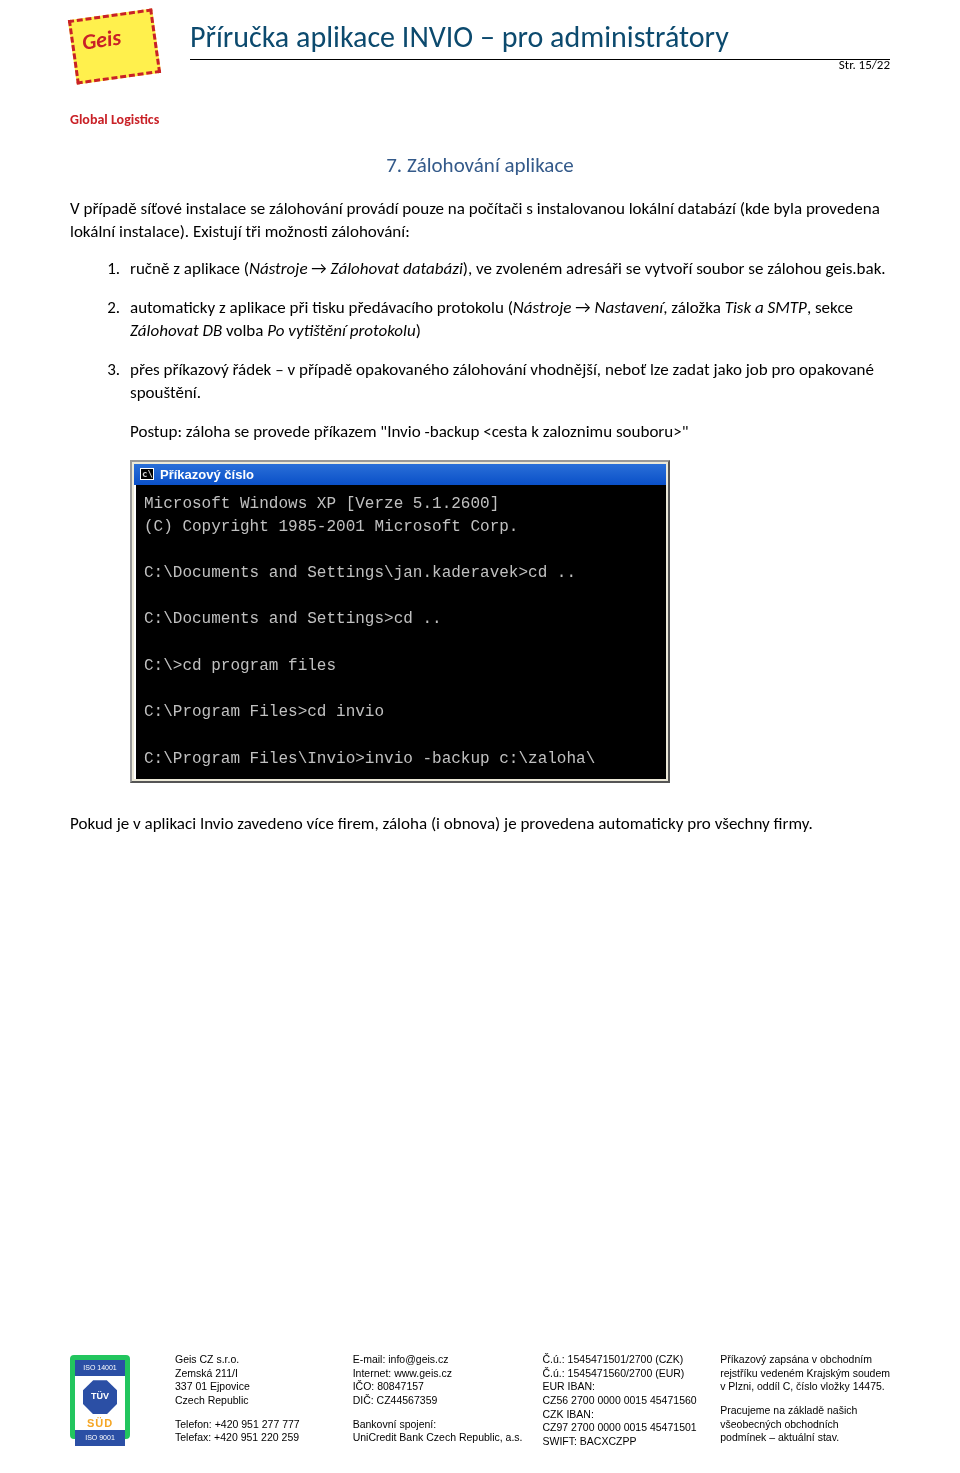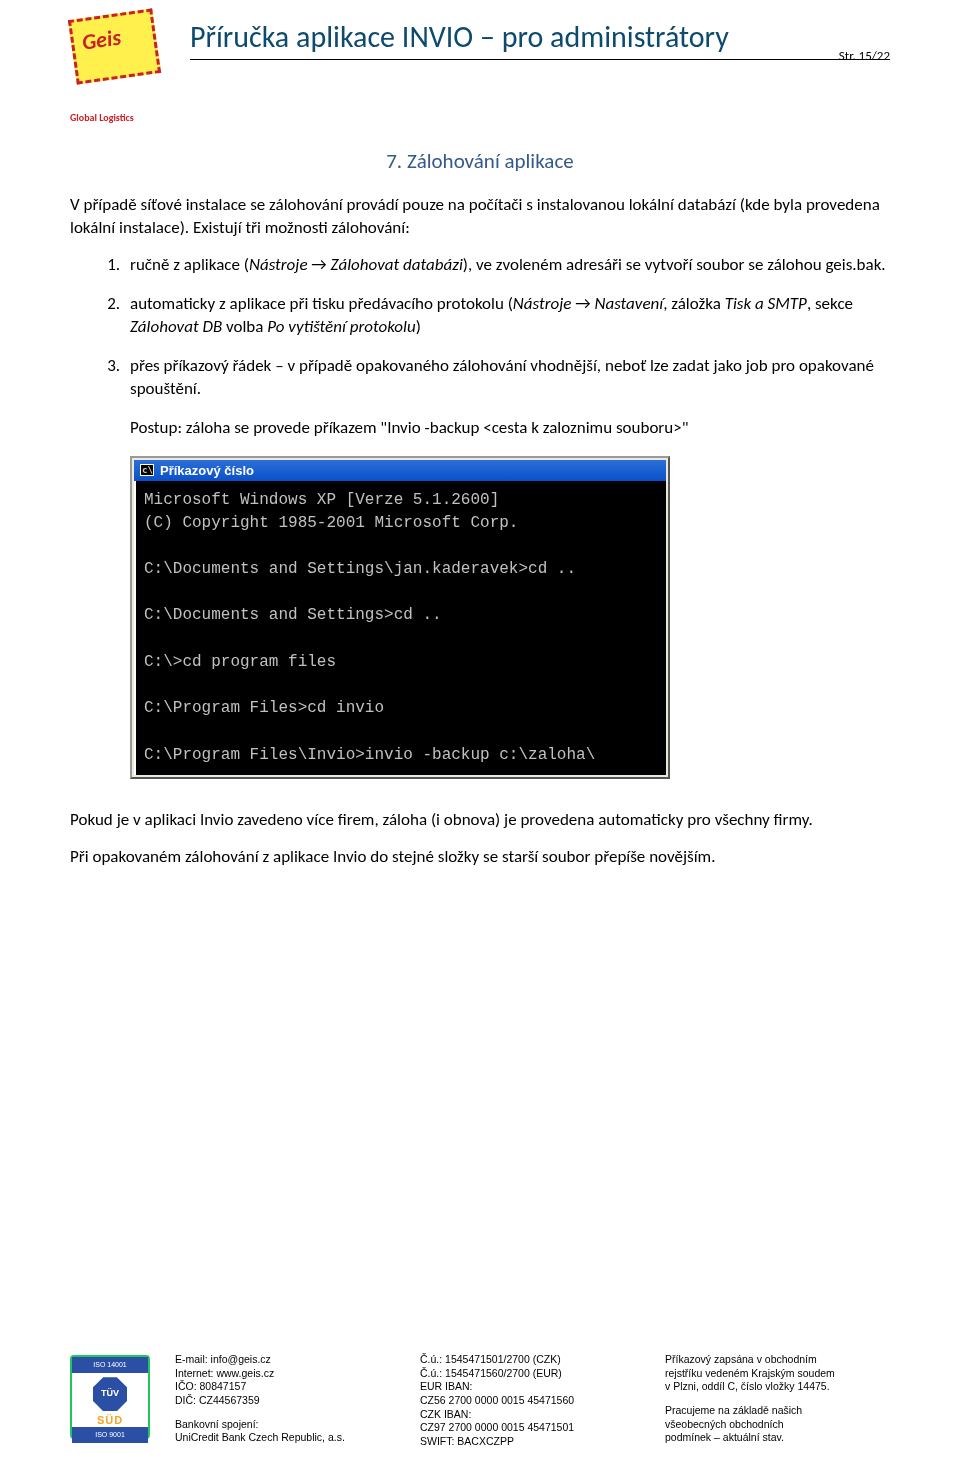--- a/index.html
+++ b/index.html
@@ -43,39 +43,39 @@
     position: absolute;
     top: 14px; left: 12px;
     font-weight: bold;
     font-style: italic;
     color: #c92127;
     font-size: 22px;
     transform: rotate(-8deg);
   }
   .logo-sub {
     color: #c92127;
-    font-size: 10px;
+    font-size: 14px;
     font-weight: bold;
     margin-top: 4px;
   }
   .title-col {
     flex: 1;
     padding-top: 6px;
   }
   .title-row { position: relative; }
   .doc-title {
     font-size: 30px;
     font-weight: normal;
     color: #0c4a6e;
     padding-bottom: 2px;
   }
   .page-num {
     position: absolute;
     right: 0;
-    top: 30px;
+    top: 39px;
     font-size: 13px;
   }
   .title-underline {
     border-bottom: 1px solid #000;
     margin-top: 2px;
     width: 100%;
   }
   .section-heading {
     color: #345a8a;
     font-size: 21px;
@@ -159,23 +159,23 @@
     font-family: Tahoma, Arial, sans-serif;
     line-height: 1.3;
     gap: 20px;
   }
   .footer-badge-col {
     width: 85px;
     flex-shrink: 0;
     padding-top: 2px;
   }
   .tuv-badge {
-    width: 80px;
+    width: 60px;
     height: 84px;
-    border: 2px solid #22c55e;
+    border: 5px solid #22c55e;
     background: #fff;
     position: relative;
     border-radius: 4px;
   }
   .tuv-top, .tuv-bot {
     height: 16px;
     background: #2b4fa5;
     color: #fff;
     font-size: 7px;
     text-align: center;
@@ -262,36 +262,47 @@
 
 C:\&gt;cd program files
 
 C:\Program Files&gt;cd invio
 
 C:\Program Files\Invio&gt;invio -backup c:\zaloha\</div>
     </div>
   </div>
 
   <p class="body-text">Pokud je v aplikaci Invio zavedeno více firem, záloha (i obnova) je provedena automaticky pro všechny firmy.</p>
-  <p class="body-text">Při opakovaném zálohování z aplikace Invio do stejné složky se starší soubor přepíše novějším.</p>
 </div>
 
 <div class="footer">
   <div class="footer-badge-col">
     <div class="tuv-badge">
       <div class="tuv-top">ISO 14001</div>
       <div class="tuv-mid">
         <div class="tuv-oct">TÜV</div>
         <div class="tuv-sud">SÜD</div>
       </div>
       <div class="tuv-bot">ISO 9001</div>
     </div>
   </div>
   <div class="footer-col">
     <div class="blk">
+      <div class="line">Geis CZ s.r.o.</div>
+      <div class="line">Zemská 211/I</div>
+      <div class="line">337 01 Ejpovice</div>
+      <div class="line">Czech Republic</div>
+    </div>
+    <div class="blk">
+      <div class="line">Telefon: +420 951 277 777</div>
+      <div class="line">Telefax: +420 951 220 259</div>
+    </div>
+  </div>
+  <div class="footer-col">
+    <div class="blk">
       <div class="line">E-mail: info@geis.cz</div>
       <div class="line">Internet: www.geis.cz</div>
       <div class="line">IČO: 80847157</div>
       <div class="line">DIČ: CZ44567359</div>
     </div>
     <div class="blk">
       <div class="line">Bankovní spojení:</div>
       <div class="line">UniCredit Bank Czech Republic, a.s.</div>
     </div>
   </div>

